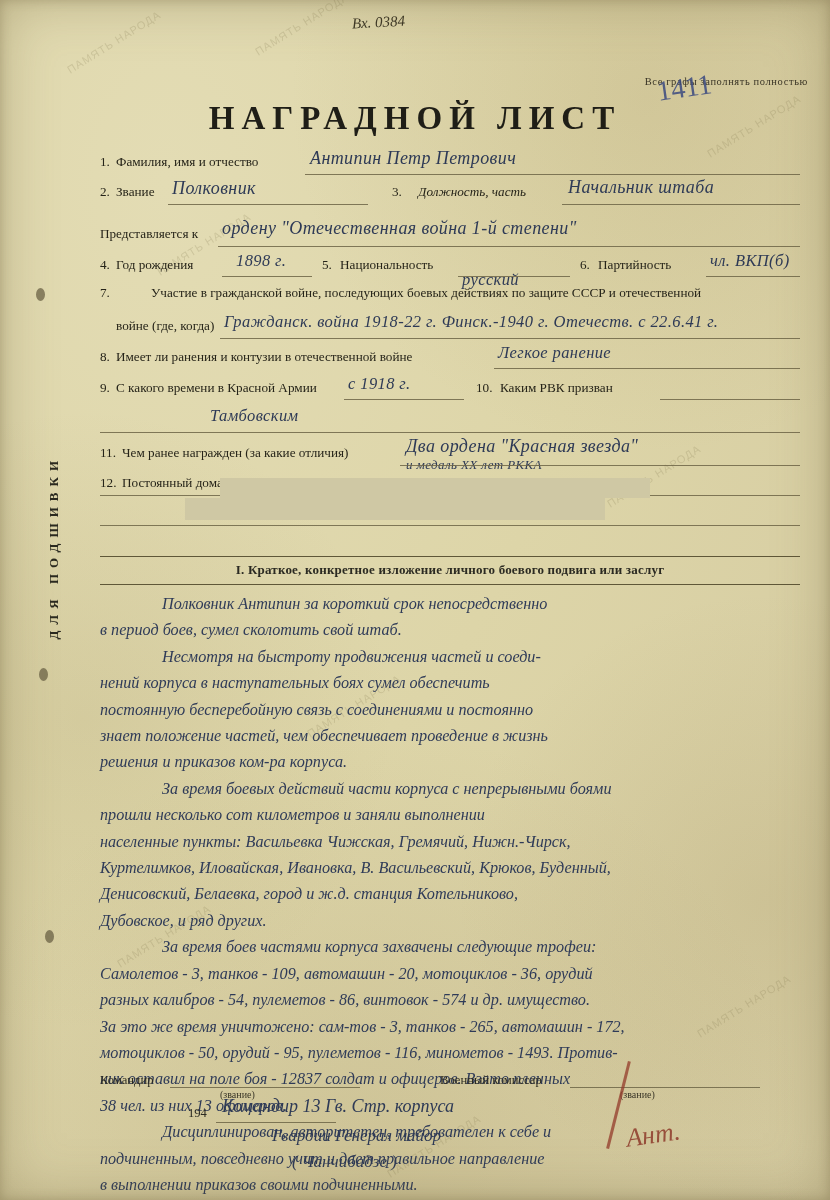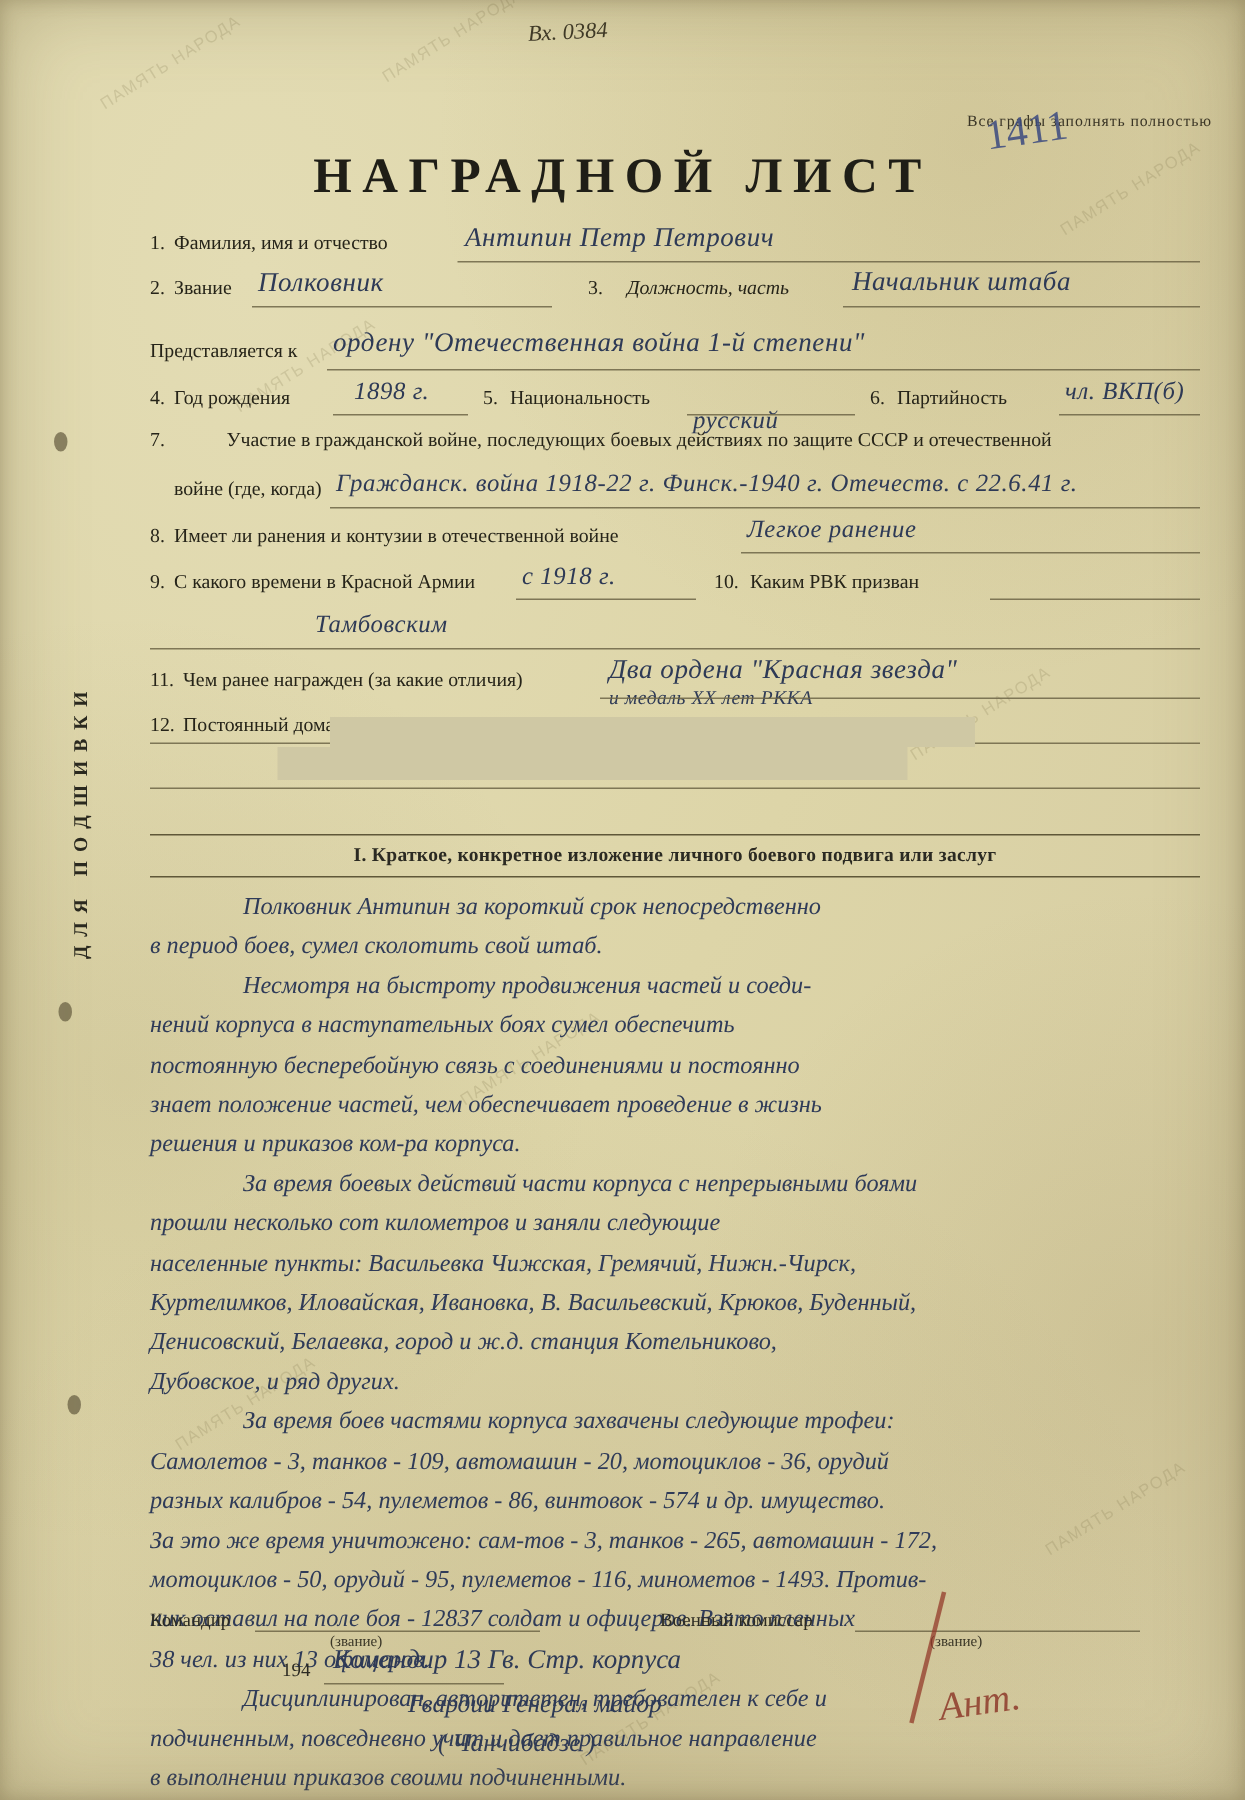--- a/index.html
+++ b/index.html
@@ -336,21 +336,21 @@
 
   <div class="body-text">
     <p class="indent">Полковник Антипин за короткий срок непосредственно</p>
     <p>в период боев, сумел сколотить свой штаб.</p>
     <p class="indent">Несмотря на быстроту продвижения частей и соеди-</p>
     <p>нений корпуса в наступательных боях сумел обеспечить</p>
     <p>постоянную бесперебойную связь с соединениями и постоянно</p>
     <p>знает положение частей, чем обеспечивает проведение в жизнь</p>
     <p>решения и приказов ком-ра корпуса.</p>
     <p class="indent">За время боевых действий части корпуса с непрерывными боями</p>
-    <p>прошли несколько сот километров и заняли следующие</p>
+    <p>прошли несколько сот километров и заняли выполнении</p>
     <p>населенные пункты: Васильевка Чижская, Гремячий, Нижн.-Чирск,</p>
     <p>Куртелимков, Иловайская, Ивановка, В. Васильевский, Крюков, Буденный,</p>
     <p>Денисовский, Белаевка, город и ж.д. станция Котельниково,</p>
     <p>Дубовское, и ряд других.</p>
     <p class="indent">За время боев частями корпуса захвачены следующие трофеи:</p>
     <p>Самолетов - 3, танков - 109, автомашин - 20, мотоциклов - 36, орудий</p>
     <p>разных калибров - 54, пулеметов - 86, винтовок - 574 и др. имущество.</p>
     <p>За это же время уничтожено: сам-тов - 3, танков - 265, автомашин - 172,</p>
     <p>мотоциклов - 50, орудий - 95, пулеметов - 116, минометов - 1493. Против-</p>
     <p>ник оставил на поле боя - 12837 солдат и офицеров. Взято пленных</p>

